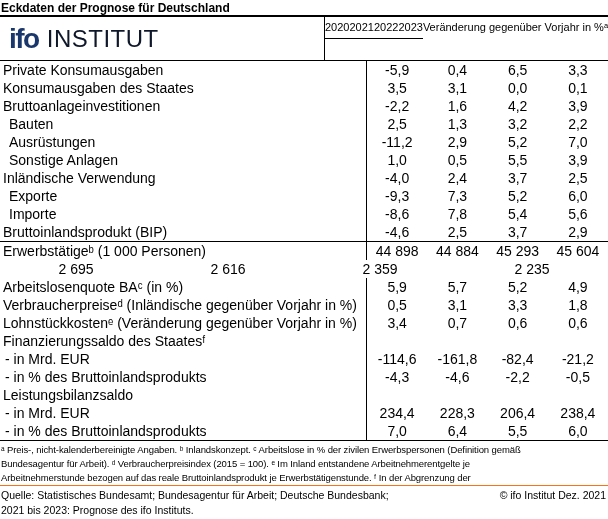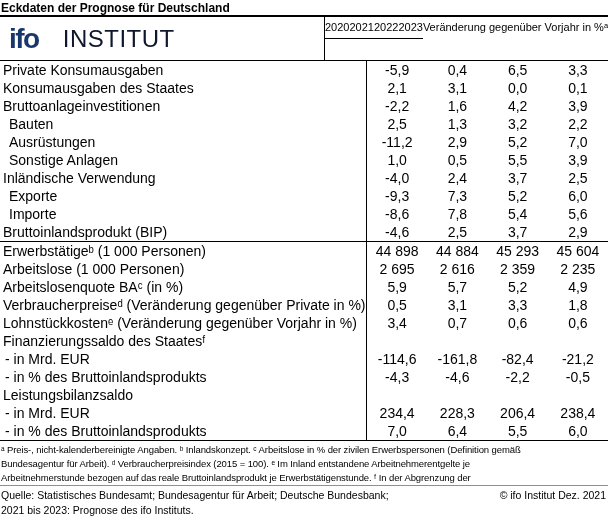--- a/index.html
+++ b/index.html
@@ -14,21 +14,21 @@
   .title {
     font-size:12px; font-weight:bold; line-height:14px;
     padding:1px 10px 0 1px; border-bottom:2px solid #000;
     white-space:nowrap;
   }
 
   
   .thead { display:flex; height:43px; border-bottom:1px solid #000; }
   .logo-cell {
     width:367px; box-sizing:border-box; border-right:1px solid #000;
-    display:flex; align-items:center; padding-left:9px;gap:16px;
+    display:flex; align-items:center; padding-left:9px;
   }
   .logo-ifo {
     font-weight:bold; font-size:28px; letter-spacing:-1.5px;
     color:#1a376b; line-height:1;
   }
   .logo-inst {
     font-size:24px; color:#0f172a; margin-left:8px;
     letter-spacing:0.5px; line-height:1;
   }
   .head-right { flex:1; display:flex; flex-direction:row; }
@@ -86,21 +86,21 @@
       <div class="tr">
         <div class="td label">Private Konsumausgaben</div>
         <div class="td val">-5,9</div>
         <div class="td val">0,4</div>
         <div class="td val">6,5</div>
         <div class="td val">3,3</div>
       </div>
 
       <div class="tr">
         <div class="td label">Konsumausgaben des Staates</div>
-        <div class="td val">2,1</div>
+        <div class="td val">3,5</div>
         <div class="td val">3,1</div>
         <div class="td val">0,0</div>
         <div class="td val">0,1</div>
       </div>
 
       <div class="tr">
         <div class="td label">Bruttoanlageinvestitionen</div>
         <div class="td val">-2,2</div>
         <div class="td val">1,6</div>
         <div class="td val">4,2</div>
@@ -165,37 +165,36 @@
 
       <div class="tr sep">
         <div class="td label">Erwerbstätigeᵇ (1 000 Personen)</div>
         <div class="td val">44 898</div>
         <div class="td val">44 884</div>
         <div class="td val">45 293</div>
         <div class="td val">45 604</div>
       </div>
 
       <div class="tr">
-        <div class="td label">Arbeitslose (1 000 Personen)</div>
         <div class="td val">2 695</div>
         <div class="td val">2 616</div>
         <div class="td val">2 359</div>
         <div class="td val">2 235</div>
       </div>
 
       <div class="tr">
         <div class="td label">Arbeitslosenquote BAᶜ (in %)</div>
         <div class="td val">5,9</div>
         <div class="td val">5,7</div>
         <div class="td val">5,2</div>
         <div class="td val">4,9</div>
       </div>
 
       <div class="tr">
-        <div class="td label">Verbraucherpreiseᵈ (Veränderung gegenüber Private in %)</div>
+        <div class="td label">Verbraucherpreiseᵈ (Inländische gegenüber Vorjahr in %)</div>
         <div class="td val">0,5</div>
         <div class="td val">3,1</div>
         <div class="td val">3,3</div>
         <div class="td val">1,8</div>
       </div>
 
       <div class="tr">
         <div class="td label">Lohnstückkostenᵉ (Veränderung gegenüber Vorjahr in %)</div>
         <div class="td val">3,4</div>
         <div class="td val">0,7</div>

